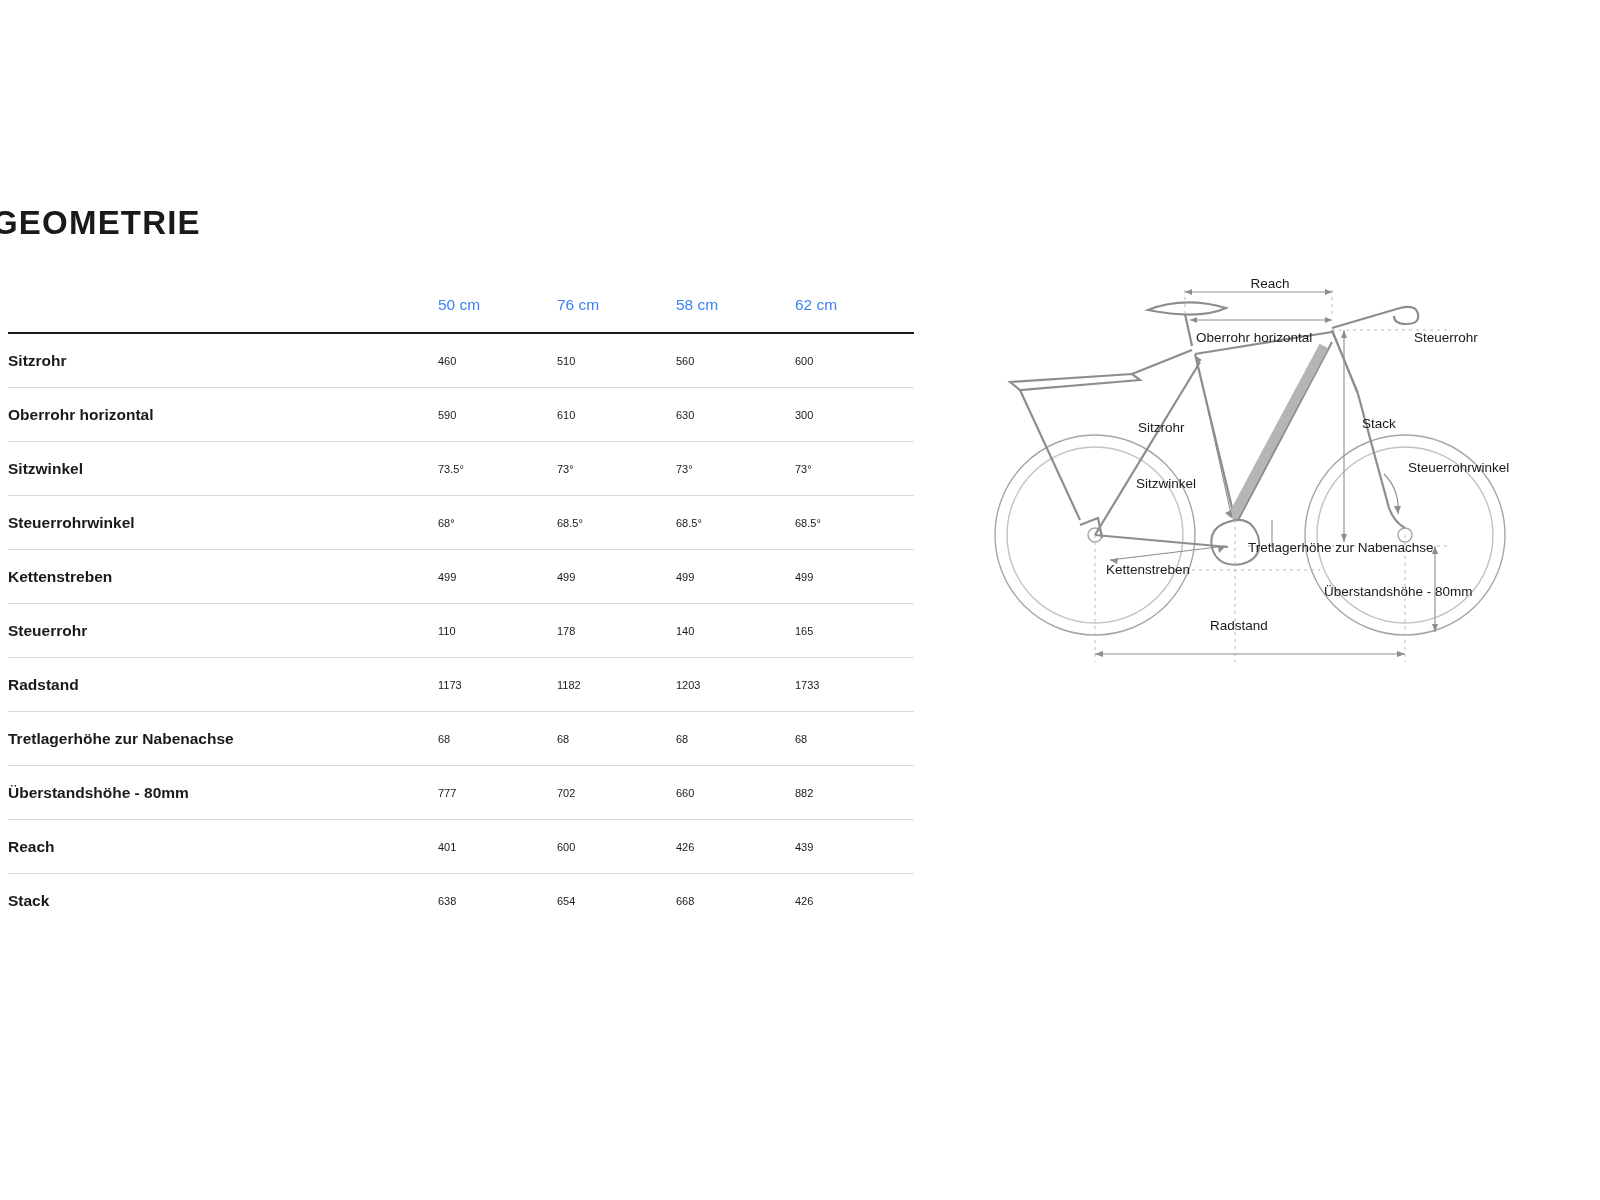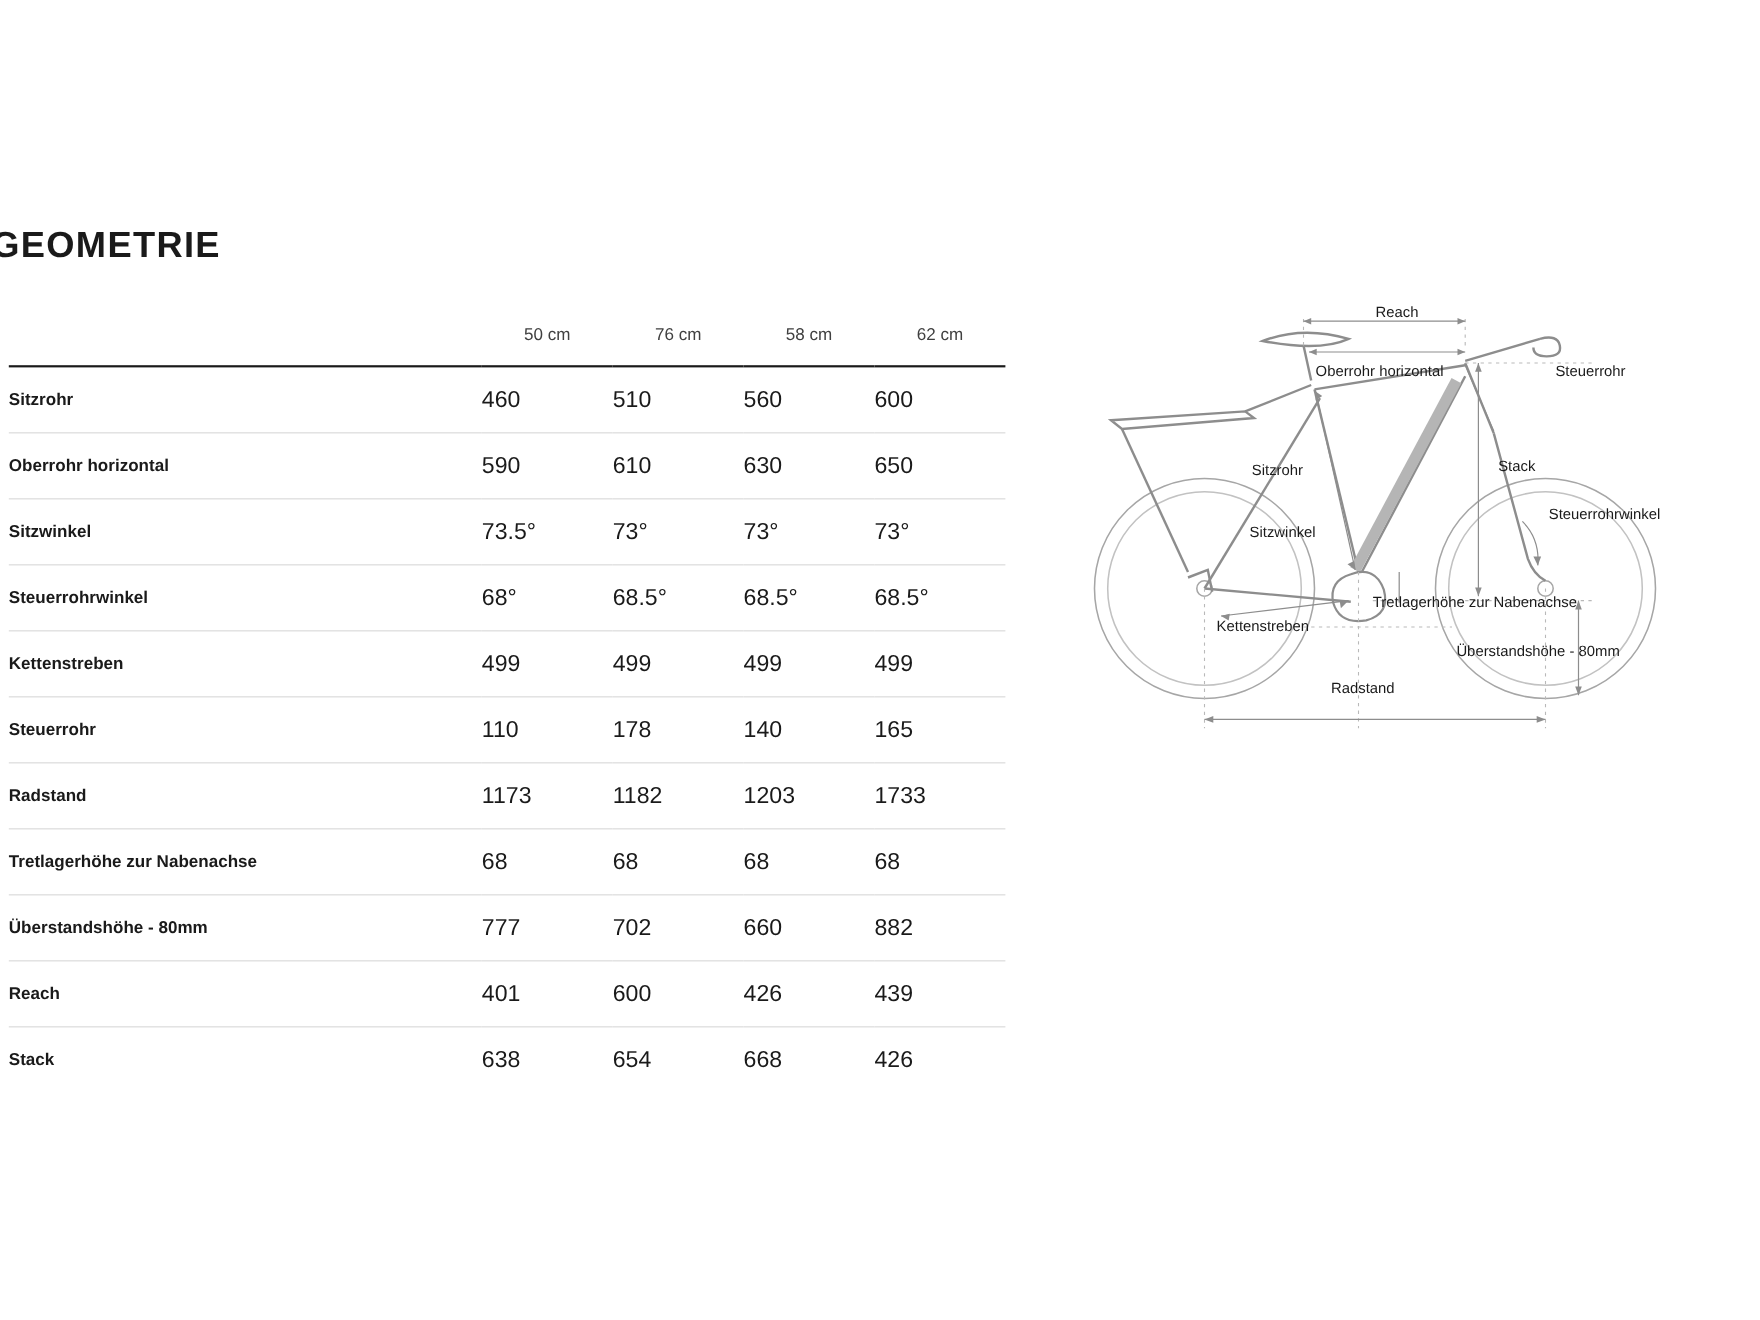--- a/index.html
+++ b/index.html
@@ -38,45 +38,45 @@
     left: 8px;
     top: 296px;
     width: 906px;
     border-collapse: collapse;
     font-size: 15.5px;
   }
   .geo-table col.label-col { width: 430px; }
   .geo-table col.val-col { width: 119px; }
 
   .geo-table thead th {
-    text-align: center;
+    text-align: left;
     font-weight: normal;
     font-size: 15.5px;
-    color: #404040;
+    color: #3b82f6;
     padding: 0 0 18px 0;
     vertical-align: bottom;
   }
   .geo-table thead tr {
     border-bottom: 2px solid #1a1a1a;
   }
   .geo-table tbody tr {
     border-bottom: 1px solid #d8d8d8;
   }
   .geo-table tbody td {
     padding: 18px 0 17px 0;
     vertical-align: middle;
     color: #1a1a1a;
   }
   .geo-table tbody td.rowlabel {
     font-weight: bold;
     font-size: 15.5px;
   }
   .geo-table tbody td.val {
     font-weight: normal;
-    font-size: 21px;
+    font-size: 11px;
   }
   .geo-table tbody tr:last-child {
     border-bottom: none;
   }
   .pad-left-head { padding-left: 0; }
 
   
   .diagram {
     position: absolute;
     left: 980px;
@@ -121,21 +121,21 @@
         <td class="val">460</td>
         <td class="val">510</td>
         <td class="val">560</td>
         <td class="val">600</td>
       </tr>
       <tr>
         <td class="rowlabel">Oberrohr horizontal</td>
         <td class="val">590</td>
         <td class="val">610</td>
         <td class="val">630</td>
-        <td class="val">650</td>
+        <td class="val">300</td>
       </tr>
       <tr>
         <td class="rowlabel">Sitzwinkel</td>
         <td class="val">73.5°</td>
         <td class="val">73°</td>
         <td class="val">73°</td>
         <td class="val">73°</td>
       </tr>
       <tr>
         <td class="rowlabel">Steuerrohrwinkel</td>

